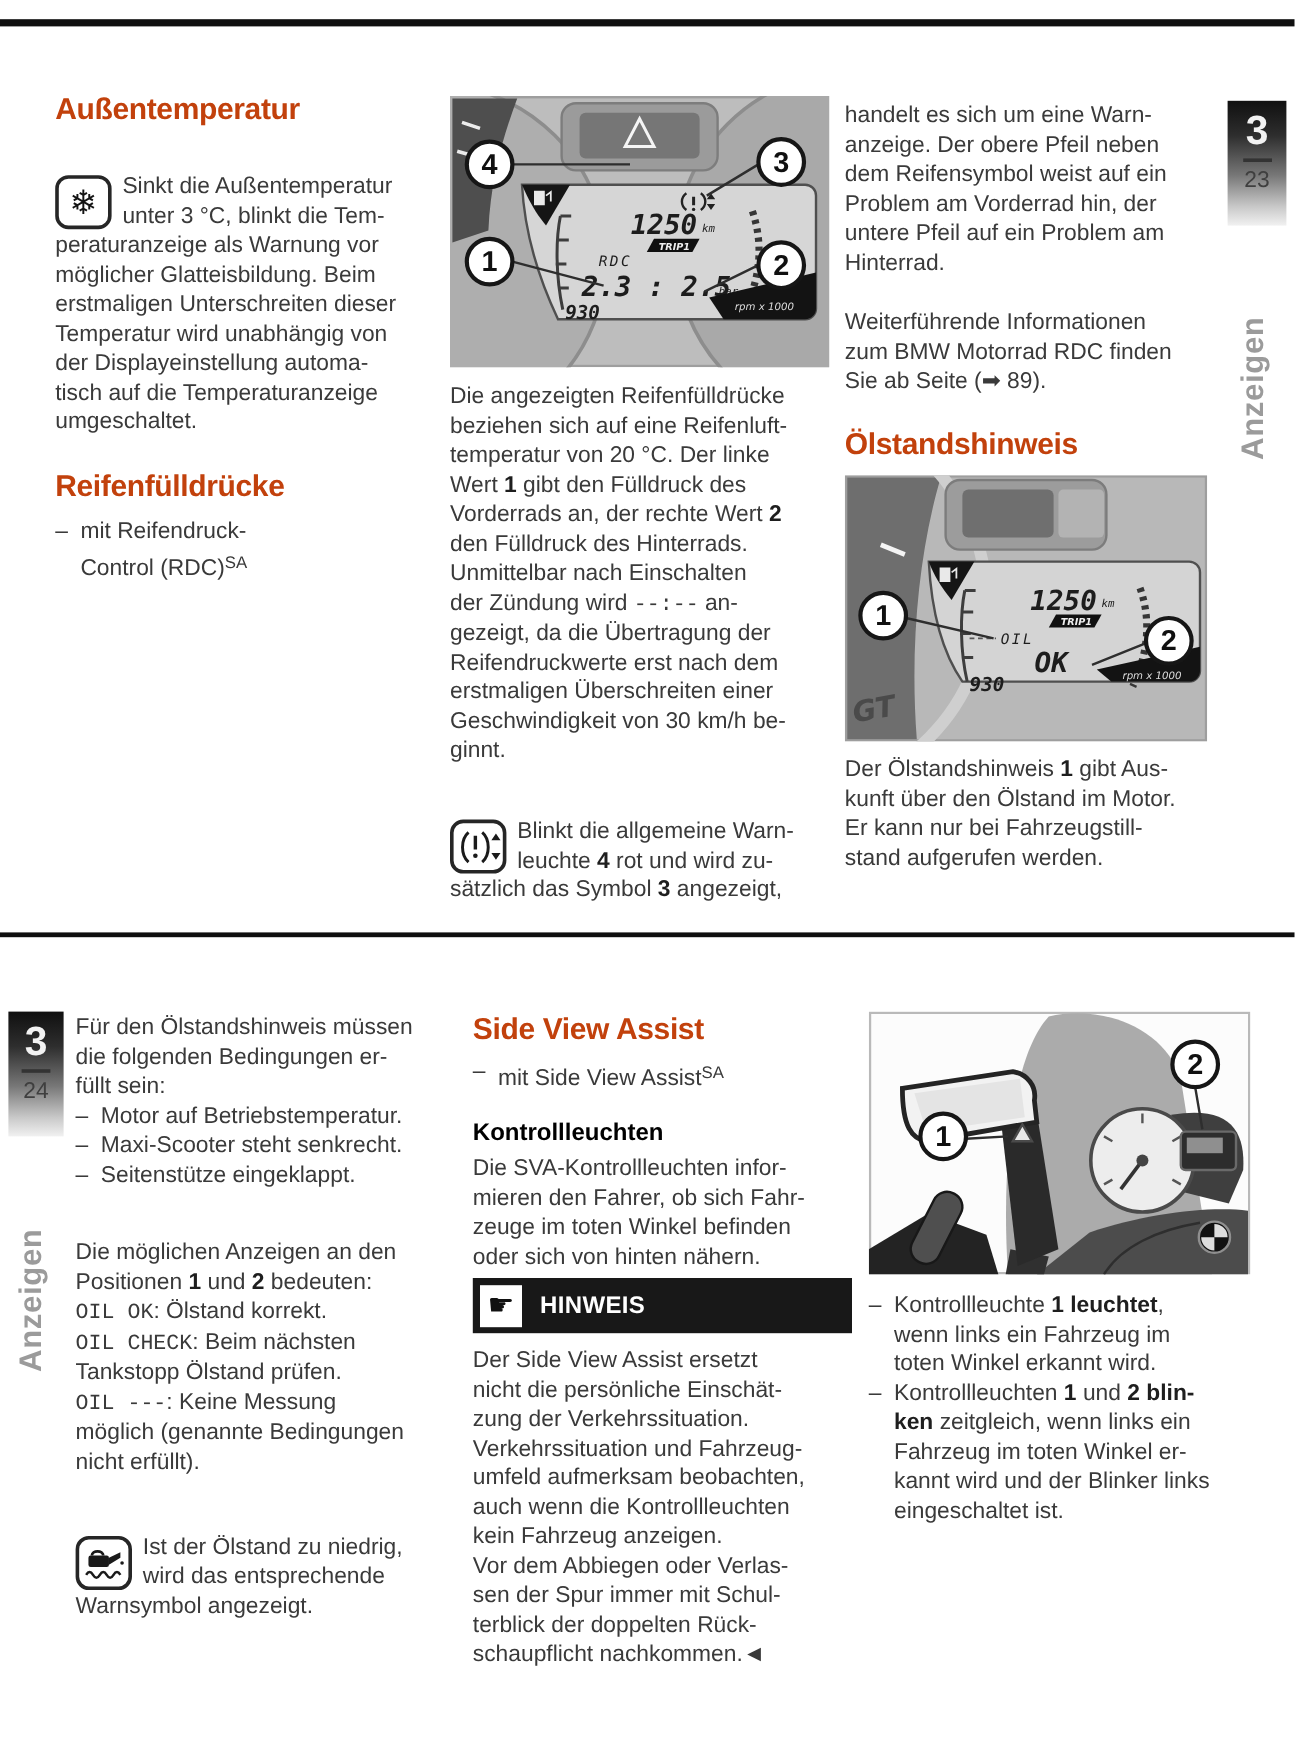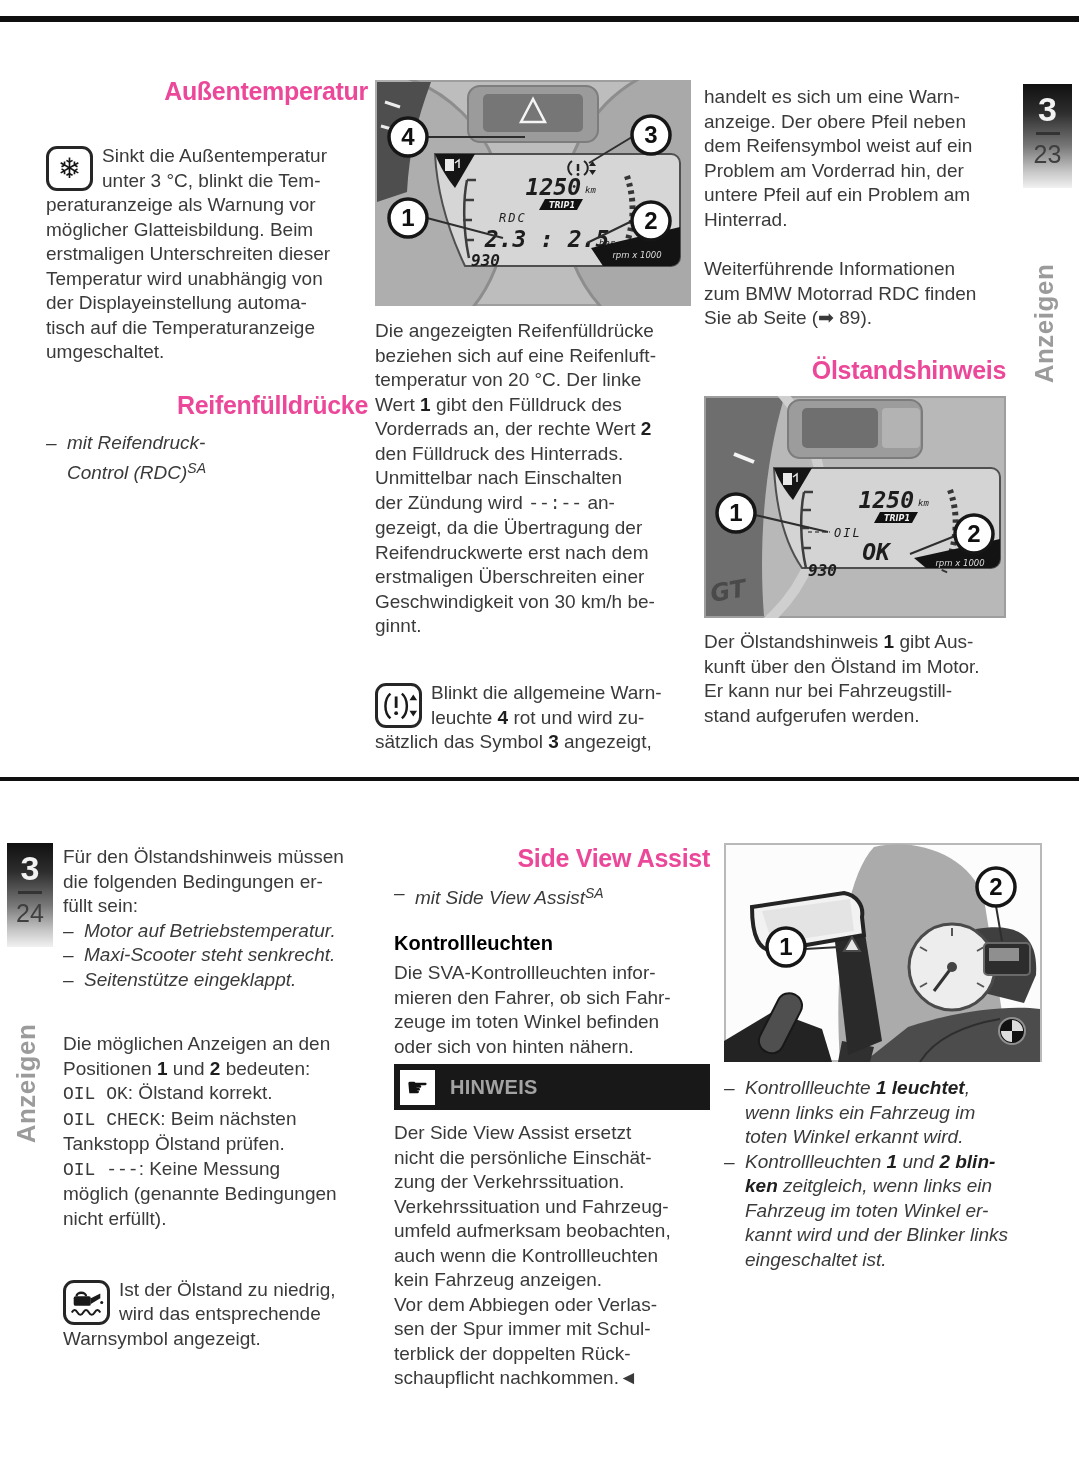--- a/index.html
+++ b/index.html
@@ -1,40 +1,40 @@
 <!DOCTYPE html>
 <html><head>
 <meta charset="utf-8">
 <style>
   html,body{margin:0;padding:0;background:#ffffff;}
   .sheet{position:relative;width:1079px;height:1467px;background:#fff;overflow:hidden;
          font-family:"Liberation Sans","DejaVu Sans",sans-serif;color:#3a3a3a;}
   .bar{position:absolute;left:0;width:1079px;background:#0f0f0f;}
   .col{position:absolute;}
-  .h1{font-size:25px;font-weight:bold;color:#ec4899;margin:0 0 14px;letter-spacing:-0.3px;line-height:1.1;text-align:right;}
+  .h1{font-size:25px;font-weight:bold;color:#c2410c;margin:0 0 14px;letter-spacing:-0.3px;line-height:1.1;}
   .h2{font-size:20px;font-weight:bold;color:#000;margin:22px 0 6px;}
   .para{font-size:19px;line-height:24.5px;white-space:pre-line;margin:0;}
   .b{font-weight:bold;color:#1e1e1e;}
   .m{font-family:"Liberation Mono","DejaVu Sans Mono",monospace;font-size:18px;}
   .sup{font-size:14px;vertical-align:6px;}
   .dashlist{list-style:none;margin:0;padding:0;}
-  .dashlist li{position:relative;padding-left:21px;font-size:19px;line-height:24.5px;white-space:pre-line;font-style:italic;}
+  .dashlist li{position:relative;padding-left:21px;font-size:19px;line-height:24.5px;white-space:pre-line;}
   .dashlist li::before{content:"\2013";position:absolute;left:0;top:0;}
   .icobox{box-sizing:border-box;width:47px;height:45px;border:3px solid #262626;border-radius:11px;
           float:left;margin:2px 9px 1px 0;display:flex;align-items:center;justify-content:center;background:#fff;}
   .icobox .glyph{font-size:28px;color:#141414;line-height:1;}
   .notice{display:flex;align-items:center;background:#181818;height:46px;margin:5px 0 11px;padding:0 6px;}
   .notice .handbox{width:35px;height:35px;background:#fff;display:flex;align-items:center;justify-content:center;
                    font-size:25px;color:#111;line-height:1;}
-  .notice .nlabel{color:#a3a3a3;font-weight:bold;font-size:20px;margin-left:15px;letter-spacing:.3px;}
+  .notice .nlabel{color:#ffffff;font-weight:bold;font-size:20px;margin-left:15px;letter-spacing:.3px;}
   .tab{position:absolute;text-align:center;padding-top:8px;height:96px;
        background:linear-gradient(180deg,#101010 0%,#2e2e2e 28%,#787878 60%,#c9c9c9 85%,#f1f1f1 100%);}
   .tab-ch{font-size:34px;font-weight:bold;color:#f2f2f2;line-height:1;}
   .tab-rule{width:24px;height:3px;background:#333;margin:6px auto 5px;}
-  .tab-pg{font-size:25px;color:#3f3f3f;}
+  .tab-pg{font-size:19px;color:#3f3f3f;}
   .vlabel{position:absolute;width:120px;text-align:center;font-weight:bold;font-size:26px;color:#9b9b9b;
           transform:rotate(-90deg);letter-spacing:.5px;}
   .figwrap{line-height:0;}
   svg text{line-height:1;}
   .lcd{font-family:"DejaVu Sans Mono","Liberation Mono",monospace;font-style:italic;fill:#1d1d1d;}
   .lcd-lg{font-size:23px;font-weight:bold;}
   .lcd-md{font-size:16px;font-weight:bold;}
   .lcd-sm{font-size:12px;letter-spacing:2px;}
   .lcd-xs{font-size:9px;}
   .lcd-trip{font-size:8px;fill:#eee;font-style:italic;font-weight:bold;font-family:"DejaVu Sans",sans-serif;}

